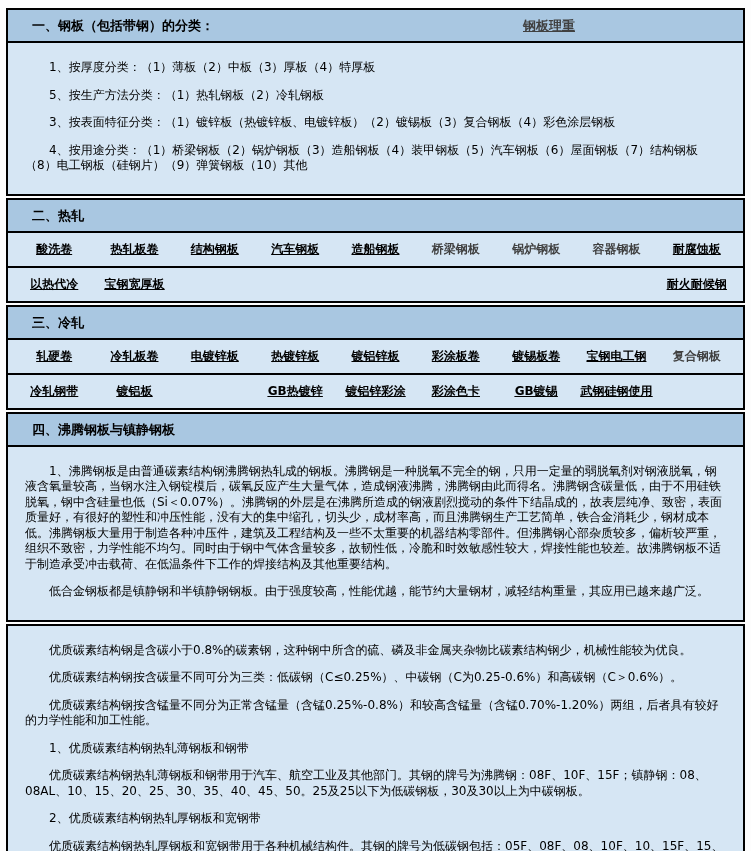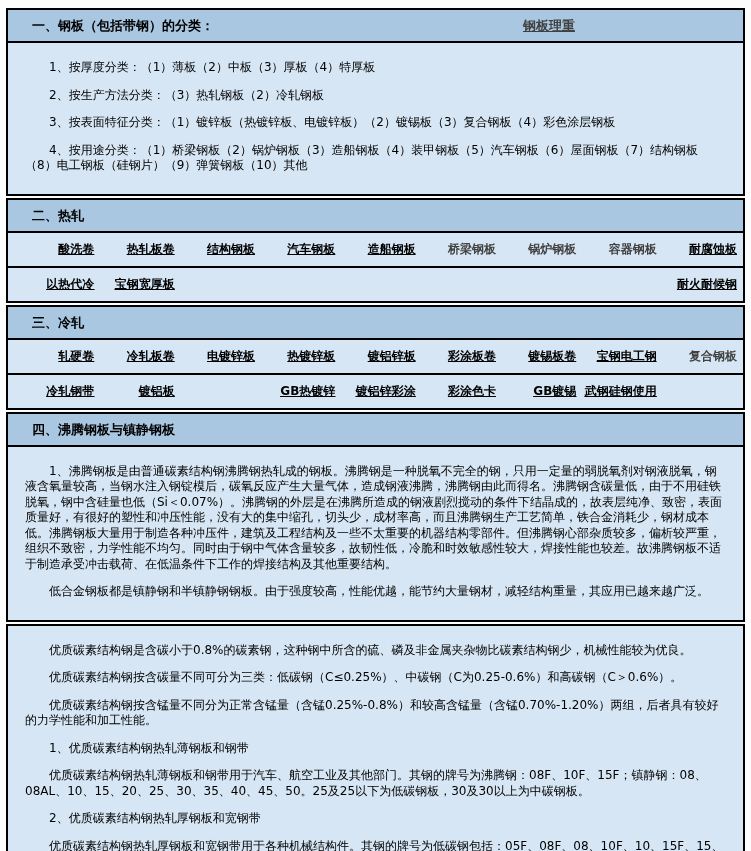--- a/index.html
+++ b/index.html
@@ -42,21 +42,21 @@
   .sec-body p { text-indent:2em; margin:12px; }
   .link-row {
     display:flex;
     padding:8px 6px;
     font-size:12px;
     font-weight:bold;
   }
   .link-row + .link-row { border-top:2px solid #000;text-decoration:underline; }
   .link-row .cell {
     flex:1;
-    text-align:right;
+    text-align:center;
     white-space:nowrap;
   }
   .cell a, a.lnk {
     color:#000;
     text-decoration:underline;
     cursor:pointer;
   }
   .cell span.plain { color:#404040; text-decoration:none; }
 </style>
 </head>
@@ -64,21 +64,21 @@
 
 <div class="page">
 
   <section class="sec">
     <div class="sec-header">
       <span>一、钢板（包括带钢）的分类：</span>
       <a class="hlink">钢板理重</a>
     </div>
     <div class="sec-body">
       <p>1、按厚度分类：（1）薄板（2）中板（3）厚板（4）特厚板</p>
-      <p>2、按生产方法分类：（3）热轧钢板（2）冷轧钢板</p>
+      <p>5、按生产方法分类：（1）热轧钢板（2）冷轧钢板</p>
       <p>3、按表面特征分类：（1）镀锌板（热镀锌板、电镀锌板）（2）镀锡板（3）复合钢板（4）彩色涂层钢板</p>
       <p>4、按用途分类：（1）桥梁钢板（2）锅炉钢板（3）造船钢板（4）装甲钢板（5）汽车钢板（6）屋面钢板（7）结构钢板（8）电工钢板（硅钢片）（9）弹簧钢板（10）其他</p>
     </div>
   </section>
 
   <section class="sec">
     <div class="sec-header">
       <span>二、热轧</span>
     </div>
     <div class="link-row">

